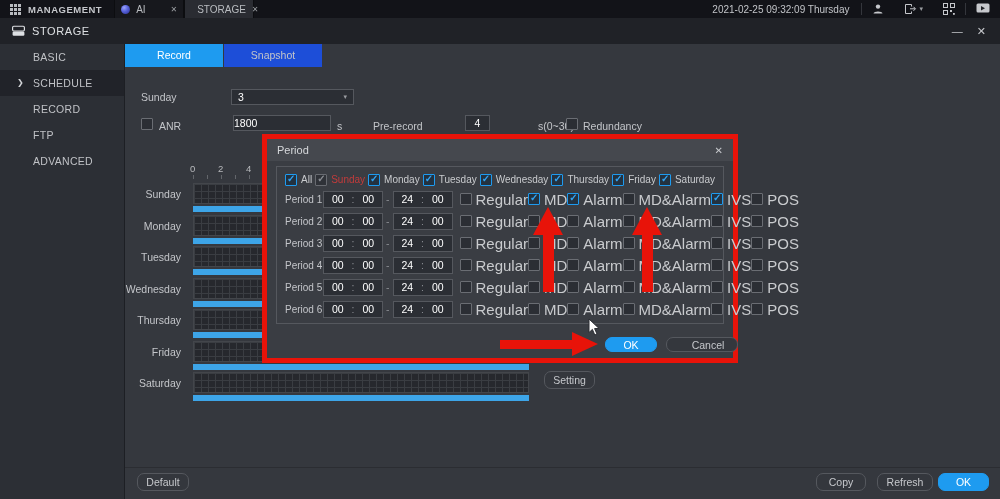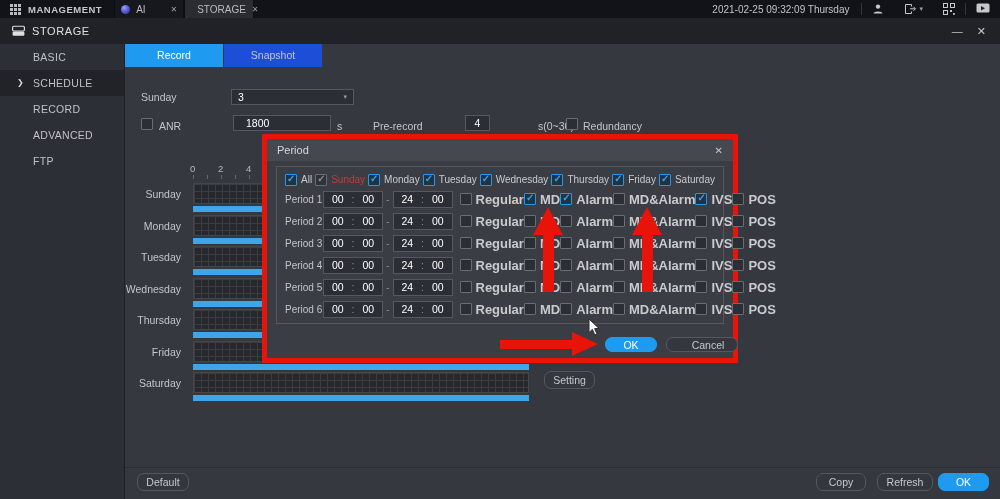--- a/index.html
+++ b/index.html
@@ -44,21 +44,21 @@
   
   #content { position:absolute; left:124px; top:44px; width:876px; height:455px;
     background:#35383e; border-left:1px solid #1d1f24; color:#c3c5c9; font-size:10.5px; }
   .main-tab { position:absolute; top:0; height:23px; line-height:23px; width:98px;
     text-align:center; font-size:10.5px; }
   #tab-record { left:0; background:#1e9bf0; color:#fff; }
   #tab-snapshot { left:99px; background:#1d4ed8; color:#c3c5c9; }
 
   .field-label { position:absolute; white-space:nowrap; }
   .inputbox { position:absolute; background:#2b2e34; border:1px solid #55585e;
-    color:#fff; font-size:10.5px; padding:0 12px; display:flex; align-items:center; }
+    color:#fff; font-size:10.5px; padding:0 0; display:flex; align-items:center; }
   .dropdown { position:absolute; background:#2b2e34; border:1px solid #55585e;
     color:#fff; display:flex; align-items:center; padding:0 6px; }
   .dropdown .caret { margin-left:auto; }
 
   .cb { width:12px; height:12px; border:1px solid #6a6d73; background:#2b2e34;
     position:relative; border-radius:1px; flex:none; }
   .cb.checked { border-color:#1e9bf0; background:#233240; }
   .cb.checked::after { content:"\2713"; position:absolute; left:1px; top:-2px;
     font-size:10px; font-weight:bold; color:#31a5f5; }
   .cb.checked.disabled { border-color:#686b71; background:#2f3238; }
@@ -96,21 +96,21 @@
   .day-item { display:flex; gap:4px; font-size:10px; }
   .day-item.red .day-txt { color:#c23b3b; }
   .period-row { display:flex; align-items:center; height:22px; }
   .p-label { width:38px; font-size:10px; color:#c3c5c9; flex:none; }
   .timebox { width:60px; height:17px; background:#2b2e34; border:1px solid #55585e;
     color:#fff; display:flex; align-items:center; justify-content:space-evenly;
     font-size:10.5px; flex:none; }
   .timebox .colon { color:#8a8d92; }
   .dash { margin:0 3px; color:#8a8d92; flex:none; }
   .opts { flex:1; display:flex; justify-content:space-between; margin-left:7px; }
-  .opt { display:flex; align-items:center; gap:4px; font-size:13px;font-weight:bold; }
+  .opt { display:flex; align-items:center; gap:4px; font-size:15px; }
   #dlg-ok { left:338px; top:198px; width:52px; height:15px; }
   #dlg-cancel { left:399px; top:198px; width:72px; height:15px;padding-left:12px; }
 
   
   .v-arrow { position:absolute; z-index:20; width:30px; }
   .v-arrow .head { width:0; height:0; border-left:15px solid transparent;
     border-right:15px solid transparent; border-bottom:28px solid #e81309; }
   .v-arrow .shaft { width:11px; height:57px; margin:0 auto; background:#e81309; }
   #h-arrow { position:absolute; left:500px; top:332px; z-index:20; width:98px; height:24px; }
   #h-arrow .shaft { position:absolute; left:0; top:8px; width:72px; height:9px; background:#e81309; }
@@ -196,22 +196,22 @@
   <span class="win-ctrls">
     <span>—</span>
     <span>✕</span>
   </span>
 </div>
 
 <div id="sidebar">
     <div class="side-item"><span>BASIC</span></div>
     <div class="side-item active"><span class="arrow">❯</span><span>SCHEDULE</span></div>
     <div class="side-item"><span>RECORD</span></div>
+    <div class="side-item"><span>FTP</span></div>
     <div class="side-item"><span>ADVANCED</span></div>
-    <div class="side-item"><span>FTP</span></div>
   </div>
 
 <div id="content">
   <div class="main-tab" id="tab-record">Record</div>
   <div class="main-tab" id="tab-snapshot">Snapshot</div>
 
   <span class="field-label" style="left:16px; top:47px;">Sunday</span>
   <div class="dropdown" style="left:106px; top:45px; width:123px; height:16px;">
     <span>3</span>
     <span class="caret">▾</span>

